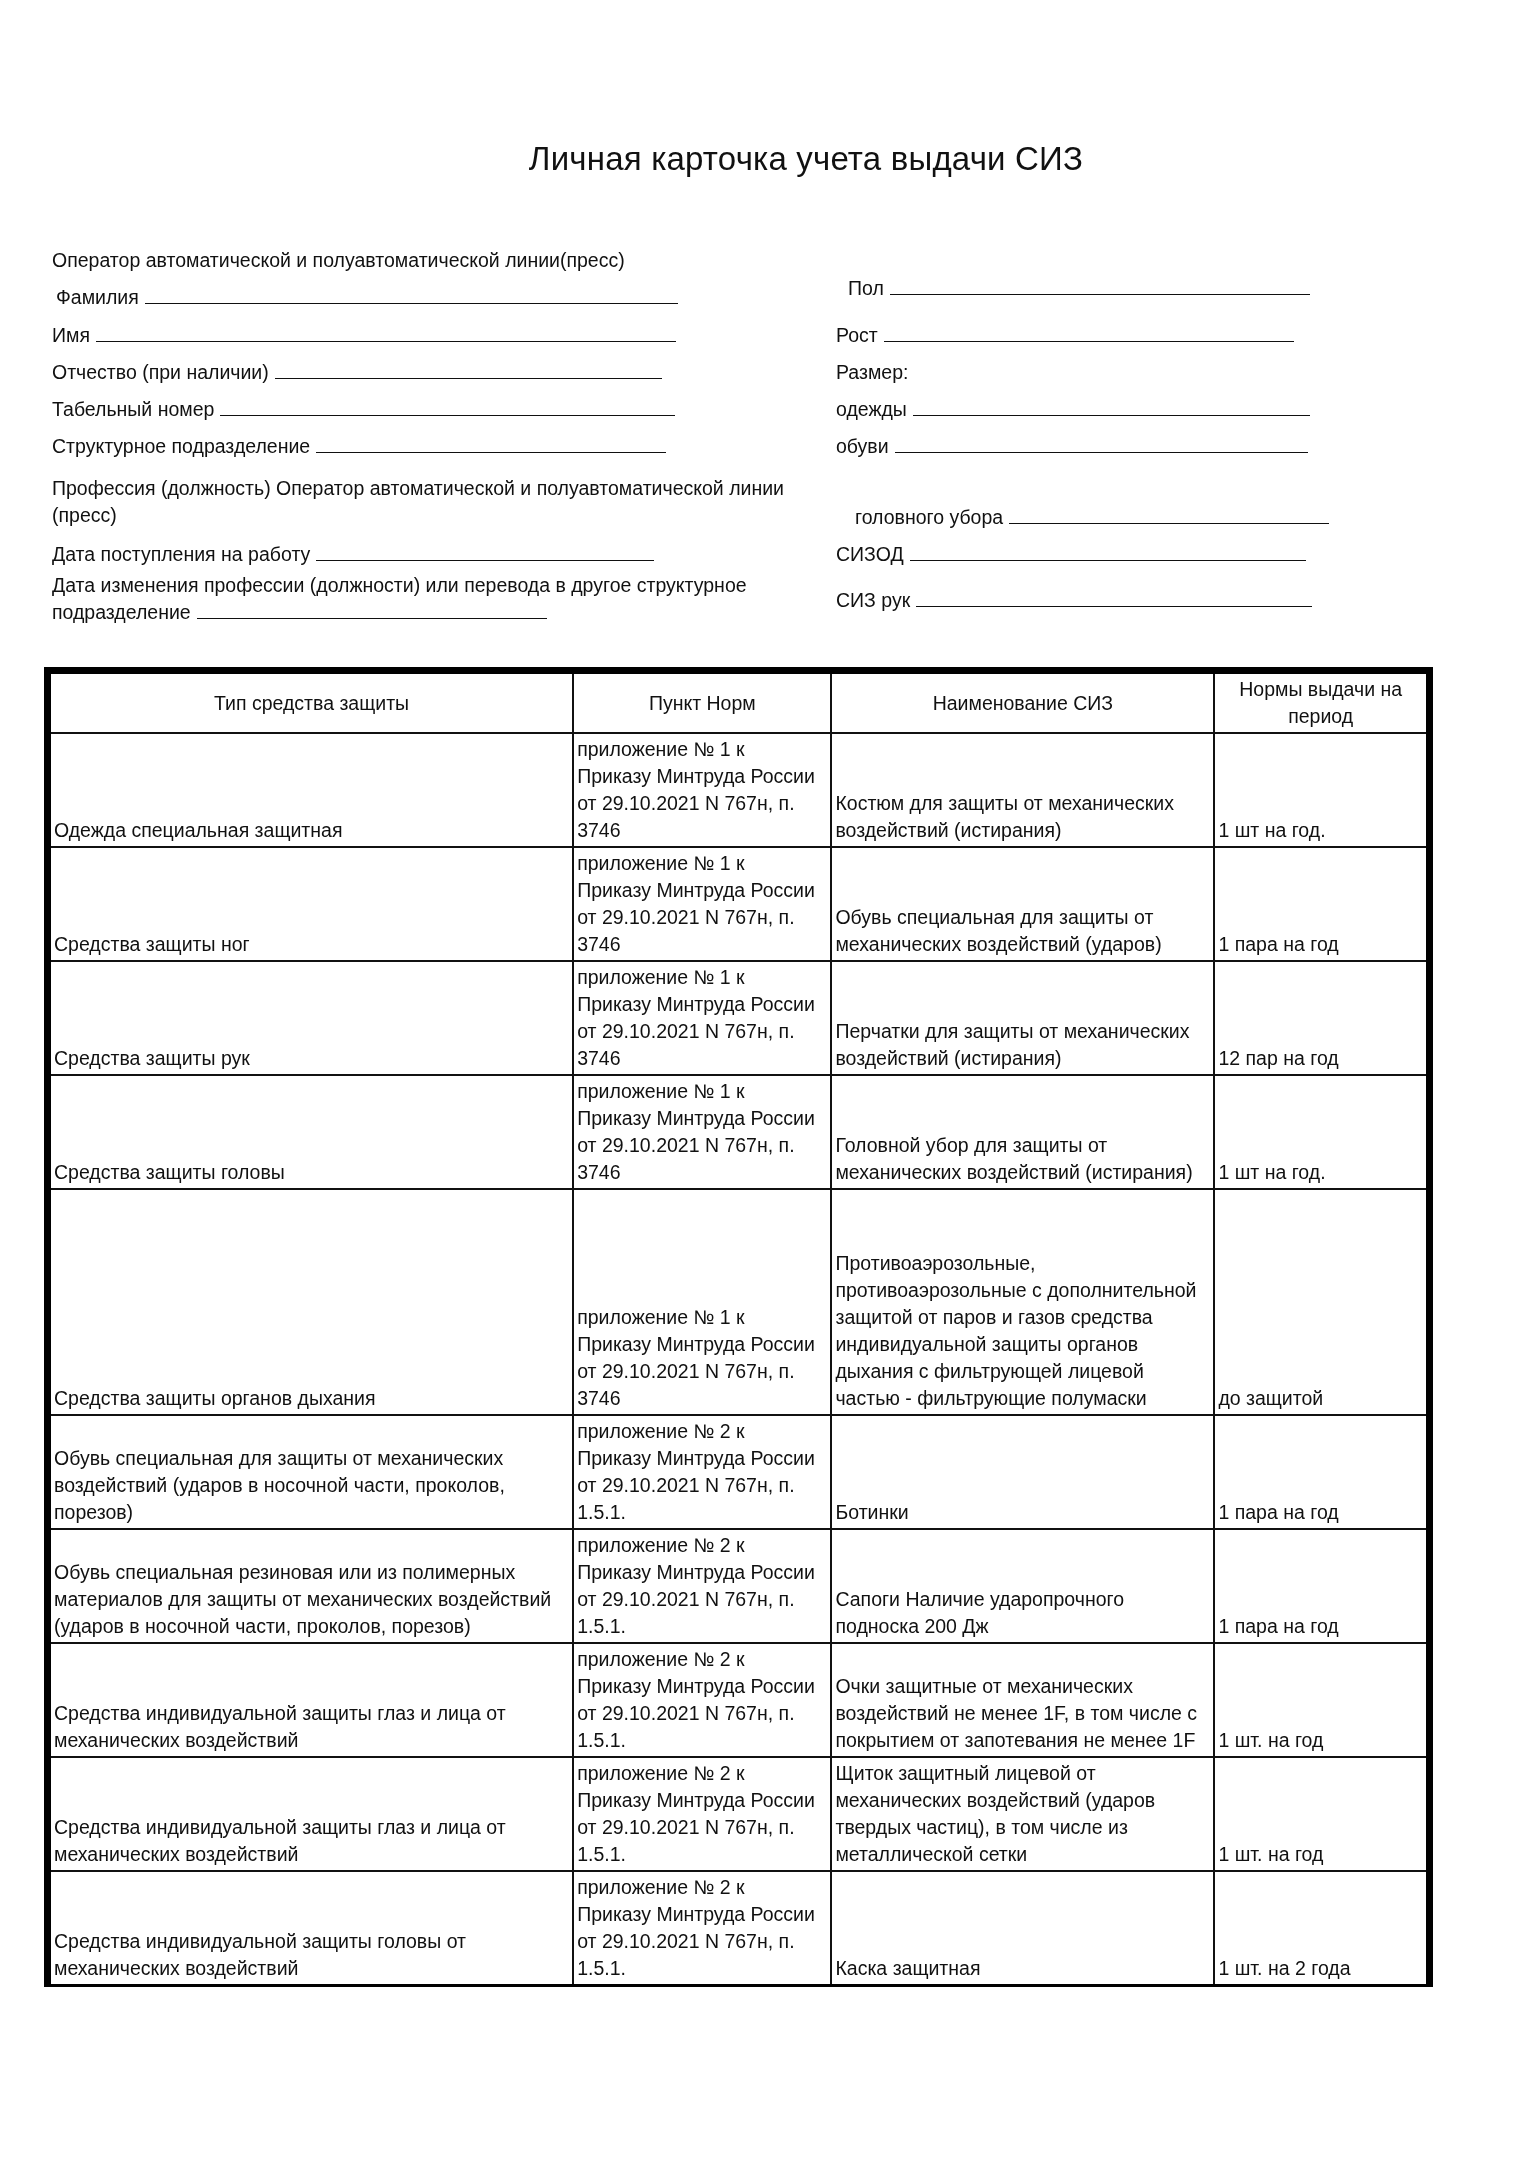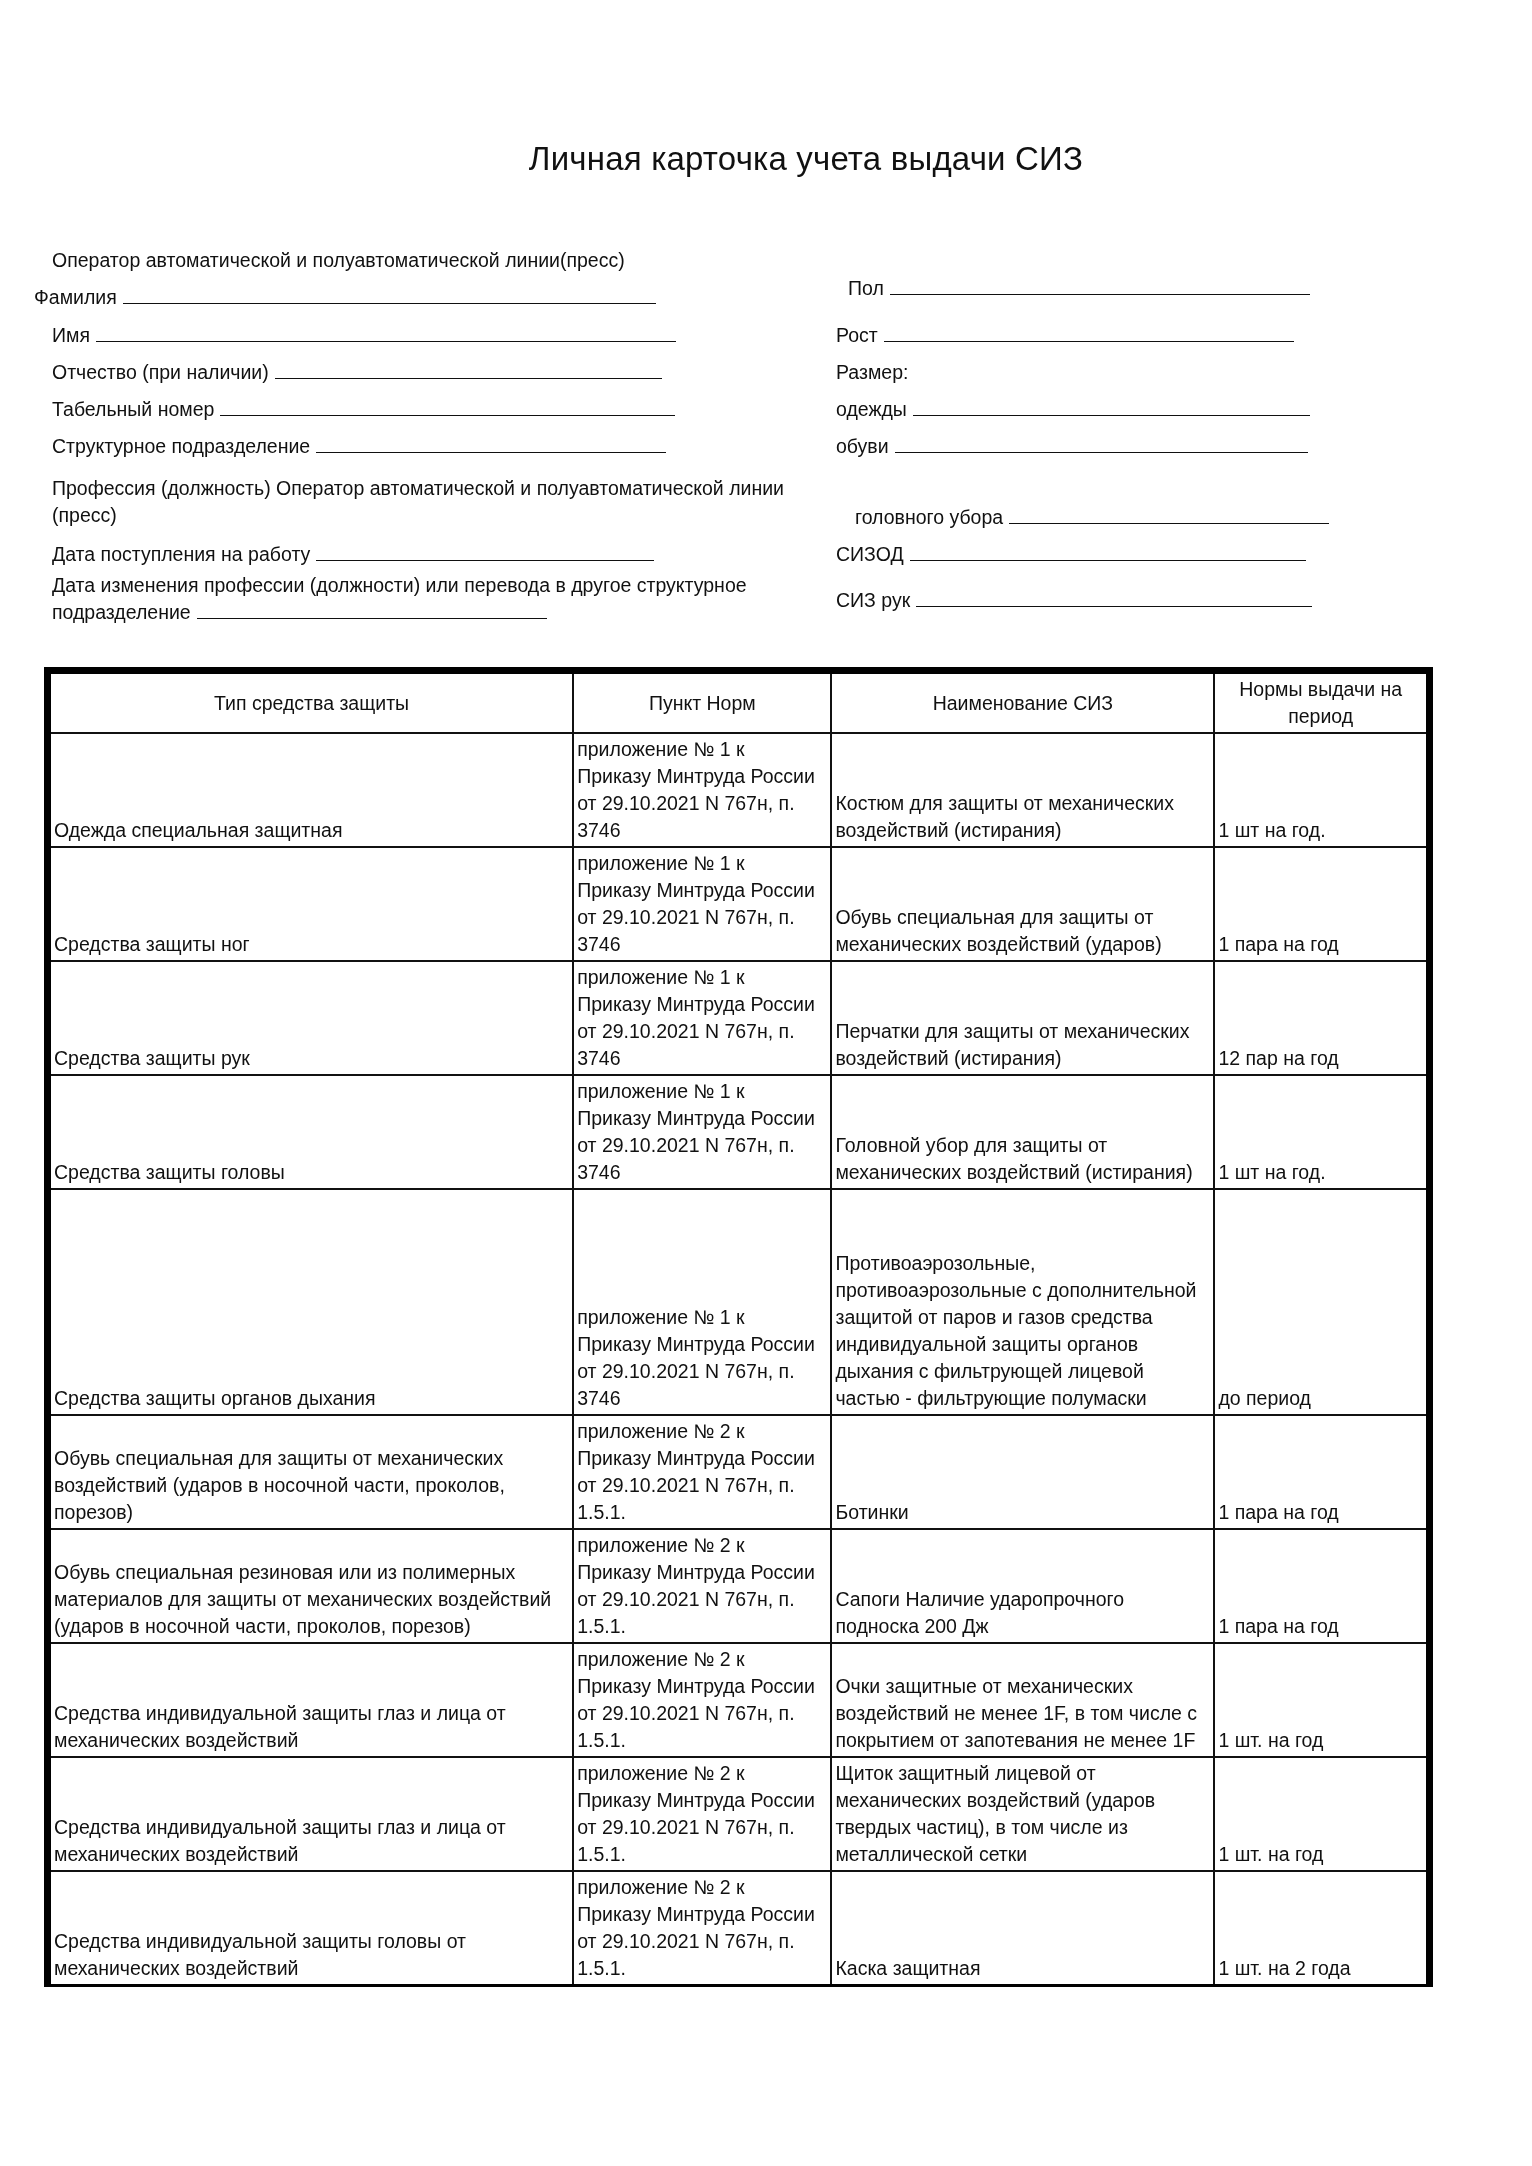--- a/index.html
+++ b/index.html
@@ -21,21 +21,21 @@
   tr.r { height: 114px; }
   tr.rtall { height: 226px; }
 </style>
 </head>
 <body>
 
 <div class="title">Личная карточка учета выдачи СИЗ</div>
 
 <div class="line" style="left:52px; top:248px;">Оператор автоматической и полуавтоматической линии(пресс)</div>
 
-<div class="line" style="left:34px; top:285px;">
+<div class="line" style="left:56px; top:285px;">
   <span>Фамилия</span><span class="blank" style="width:533px;"></span>
 </div>
 <div class="line" style="left:52px; top:323px;">
   <span>Имя</span><span class="blank" style="width:580px;"></span>
 </div>
 <div class="line" style="left:52px; top:360px;">
   <span>Отчество (при наличии)</span><span class="blank" style="width:387px;"></span>
 </div>
 <div class="line" style="left:52px; top:397px;">
   <span>Табельный номер</span><span class="blank" style="width:455px;"></span>
@@ -114,21 +114,21 @@
       <tr class="r">
         <td>Средства защиты головы</td>
         <td>приложение № 1 к Приказу Минтруда России от 29.10.2021 N 767н, п. 3746</td>
         <td>Головной убор для защиты от механических воздействий (истирания)</td>
         <td>1 шт на год.</td>
       </tr>
       <tr class="rtall">
         <td>Средства защиты органов дыхания</td>
         <td>приложение № 1 к Приказу Минтруда России от 29.10.2021 N 767н, п. 3746</td>
         <td>Противоаэрозольные, противоаэрозольные с дополнительной защитой от паров и газов средства индивидуальной защиты органов дыхания с фильтрующей лицевой частью - фильтрующие полумаски</td>
-        <td>до период</td>
+        <td>до защитой</td>
       </tr>
       <tr class="r">
         <td>Обувь специальная для защиты от механических воздействий (ударов в носочной части, проколов, порезов)</td>
         <td>приложение № 2 к Приказу Минтруда России от 29.10.2021 N 767н, п. 1.5.1.</td>
         <td>Ботинки</td>
         <td>1 пара на год</td>
       </tr>
       <tr class="r">
         <td>Обувь специальная резиновая или из полимерных материалов для защиты от механических воздействий (ударов в носочной части, проколов, порезов)</td>
         <td>приложение № 2 к Приказу Минтруда России от 29.10.2021 N 767н, п. 1.5.1.</td>

